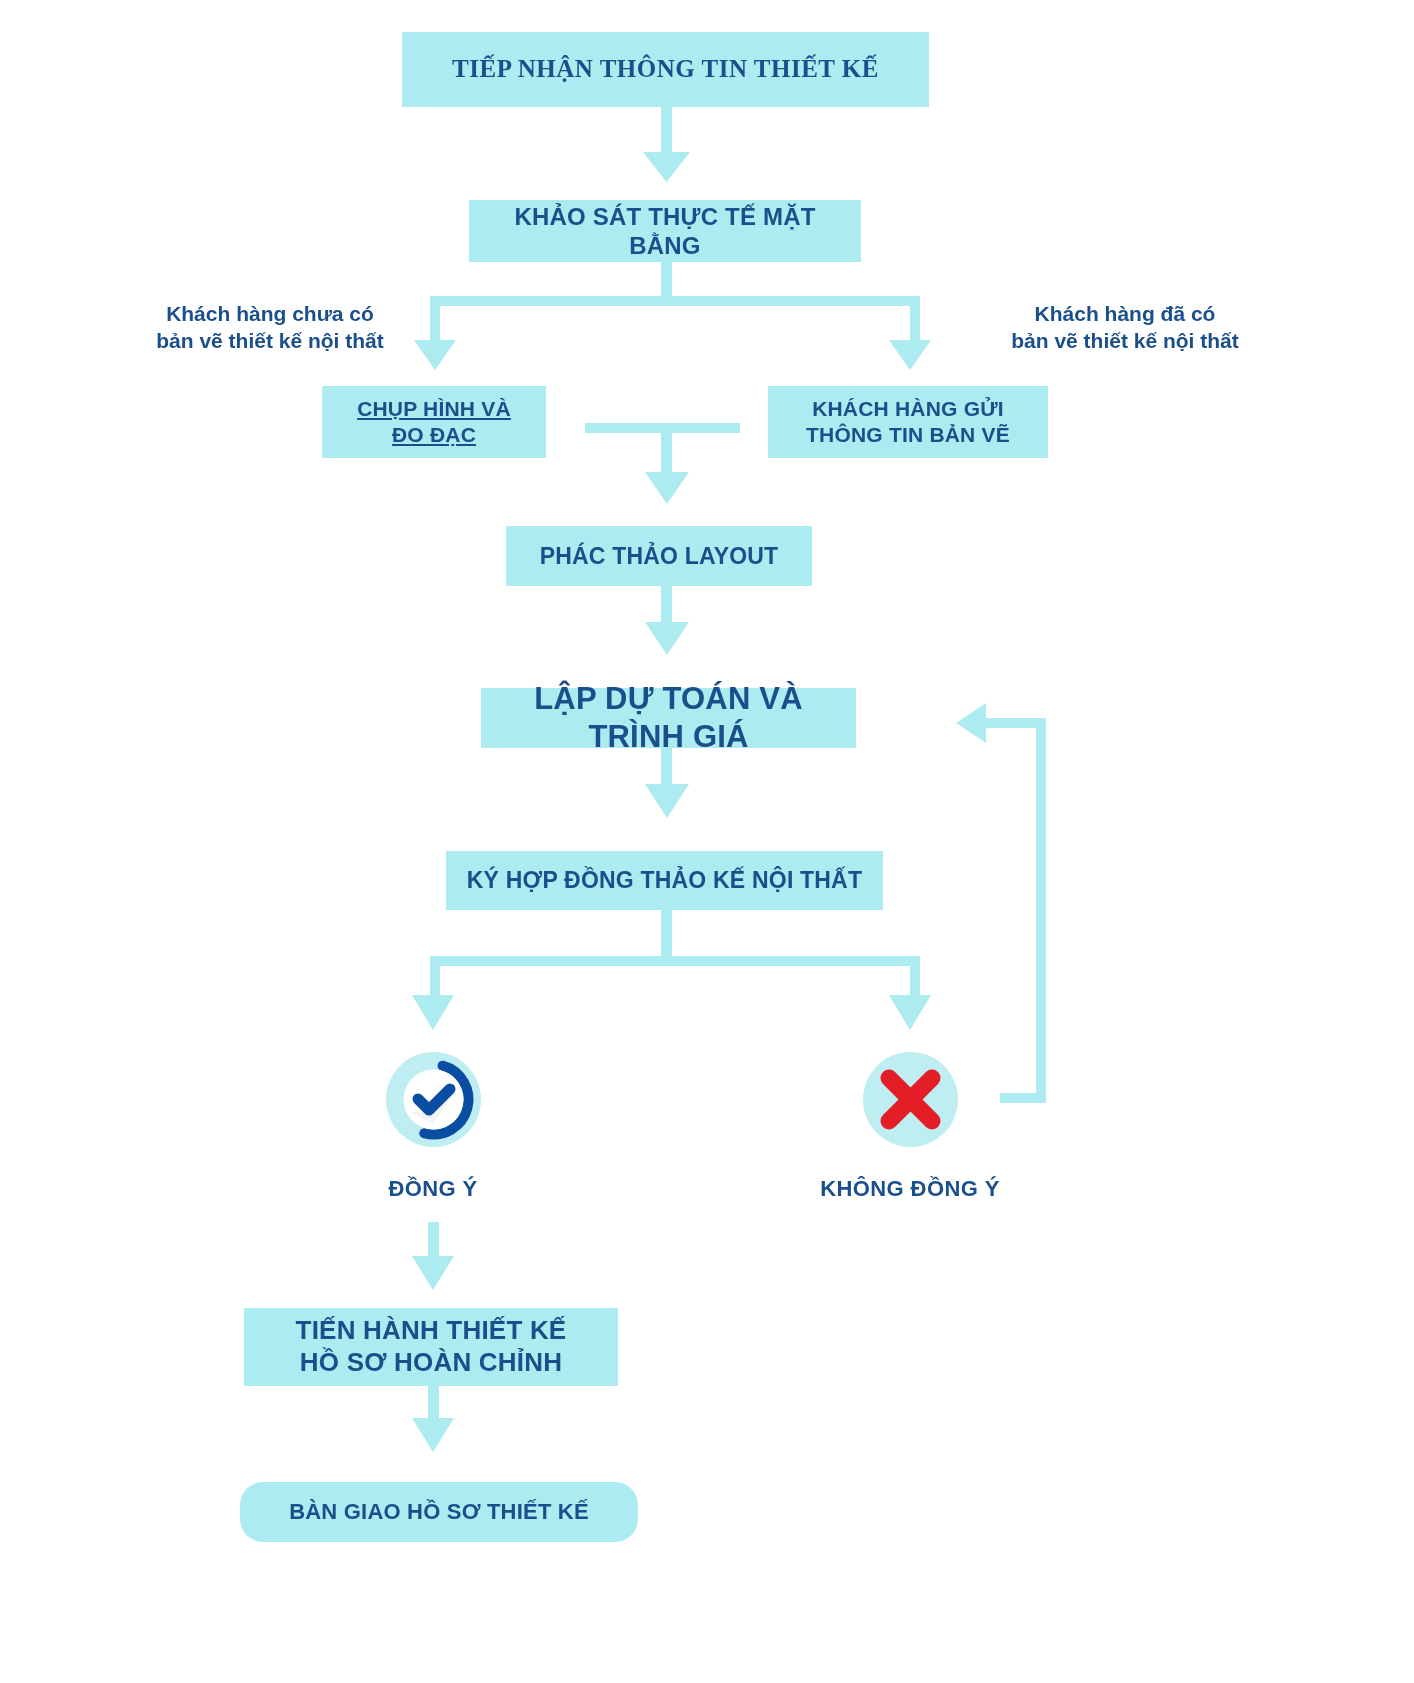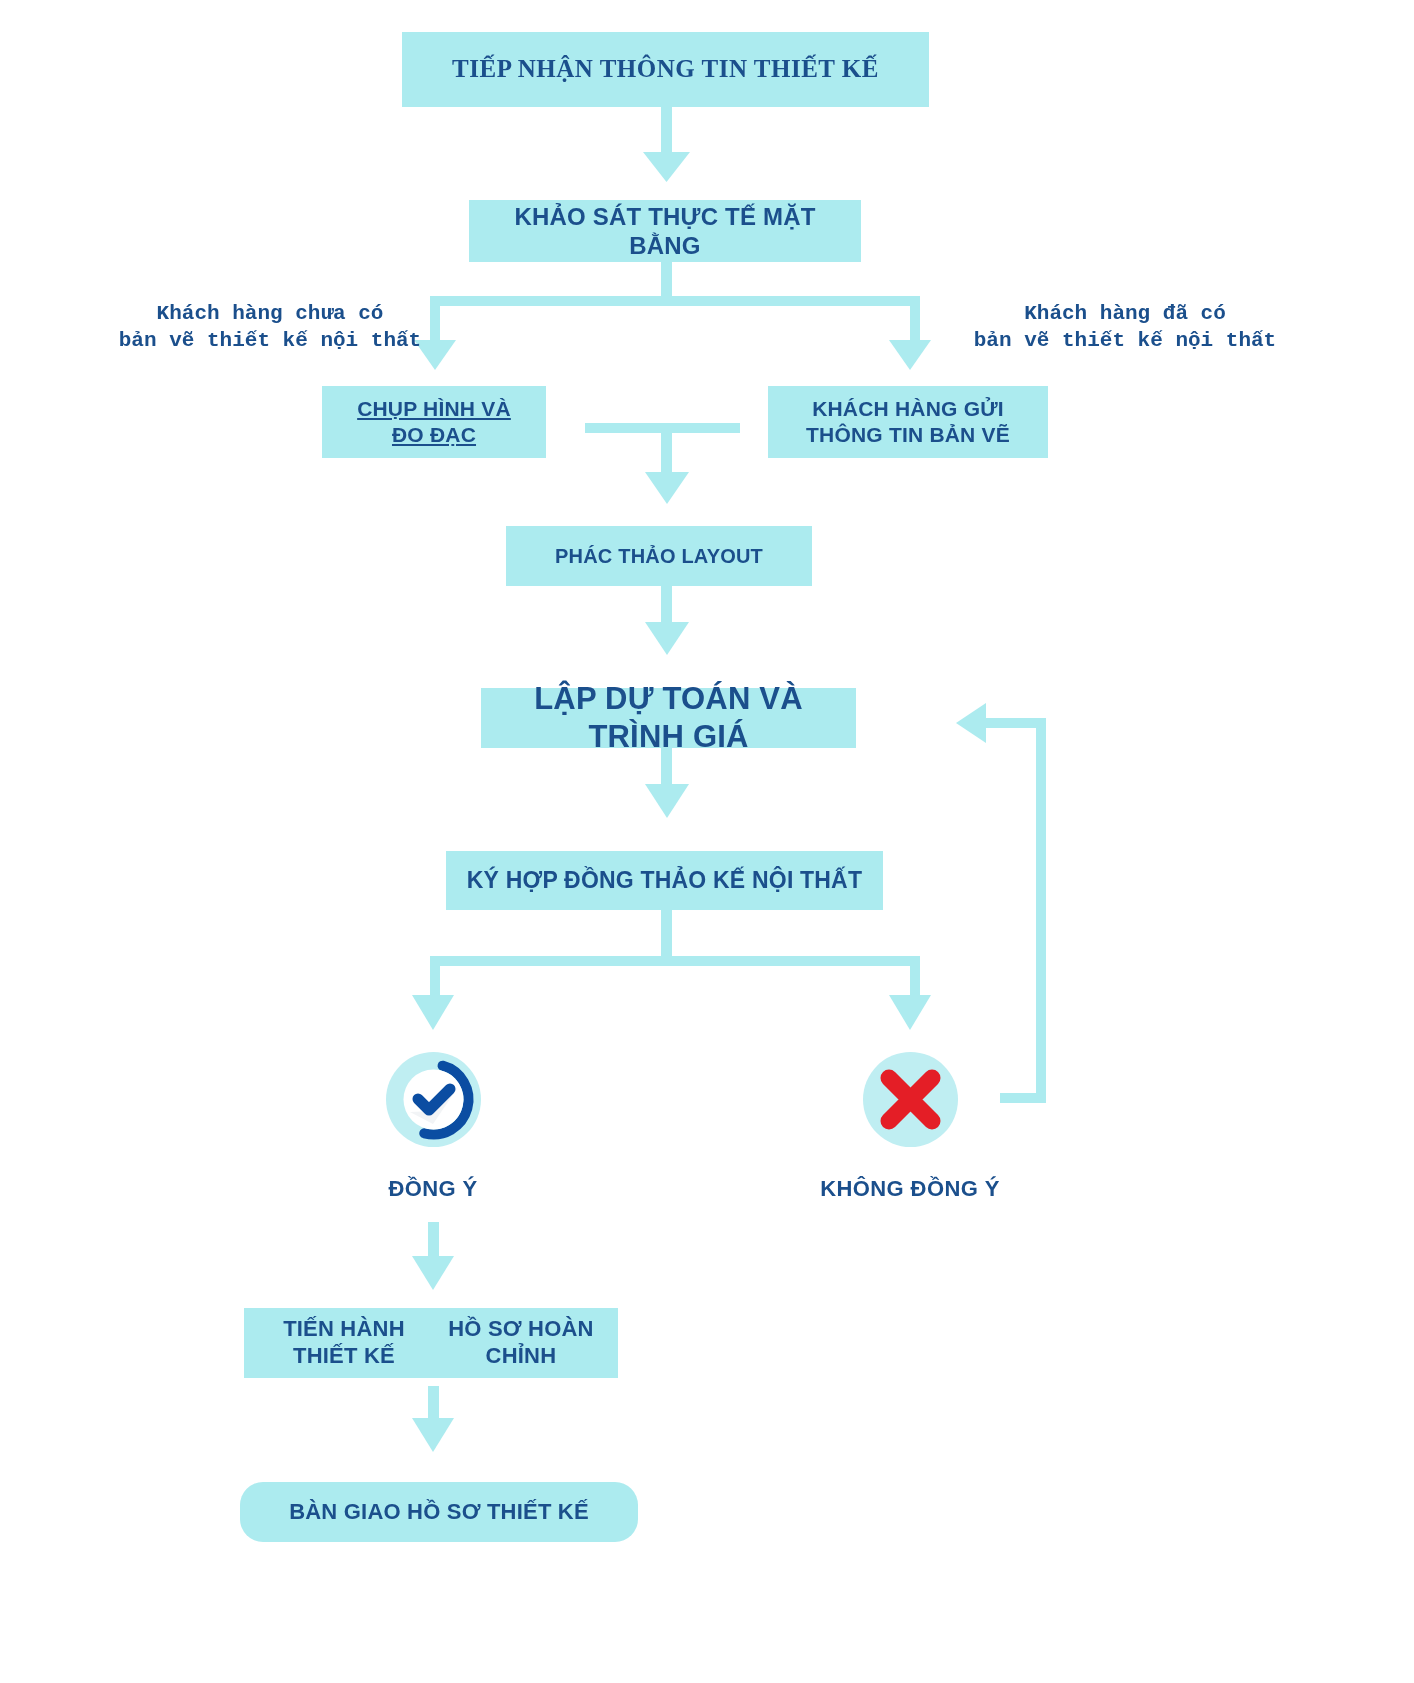--- a/index.html
+++ b/index.html
@@ -37,21 +37,21 @@
   .node.serif {
     font-family: "Liberation Serif", "DejaVu Serif", serif;
     letter-spacing: 0.5px;
   }
   .label {
     position: absolute;
     color: #1B4F8C;
     font-weight: bold;
     line-height: 1.3;
     text-align: center;
-    font-family: Liberation Mono, monospace;
+    font-family: Liberation Sans, sans-serif;
   }
   .decision-label {
     position: absolute;
     color: #1B4F8C;
     font-weight: bold;
     text-align: center;
     font-family: "Liberation Sans", sans-serif;
     letter-spacing: 0.4px;
   }
   .icon-wrap {
@@ -136,21 +136,21 @@
   <div class="node" style="left:322px; top:386px; width:224px; height:72px; font-size:21px; flex-direction:column;text-decoration:underline;">
     <div>CHỤP HÌNH VÀ</div>
     <div>ĐO ĐẠC</div>
   </div>
 
   <div class="node" style="left:768px; top:386px; width:280px; height:72px; font-size:21px; flex-direction:column;">
     <div>KHÁCH HÀNG GỬI</div>
     <div>THÔNG TIN BẢN VẼ</div>
   </div>
 
-  <div class="node" style="left:506px; top:526px; width:306px; height:60px; font-size:20px;">
+  <div class="node" style="left:506px; top:526px; width:306px; height:60px; font-size:23px;">
     <span>PHÁC THẢO LAYOUT</span>
   </div>
 
   <div class="node" style="left:481px; top:688px; width:375px; height:60px; font-size:31px;">
     <span>LẬP DỰ TOÁN VÀ TRÌNH GIÁ</span>
   </div>
 
   <div class="node" style="left:446px; top:851px; width:437px; height:59px; font-size:23px;">
     <span>KÝ HỢP ĐỒNG THẢO KẾ NỘI THẤT</span>
   </div>
@@ -174,21 +174,21 @@
   </div>
 
   <div class="decision-label" style="left:333px; top:1176px; width:200px; font-size:22px;">
     <span>ĐỒNG Ý</span>
   </div>
 
   <div class="decision-label" style="left:810px; top:1176px; width:200px; font-size:22px;">
     <span>KHÔNG ĐỒNG Ý</span>
   </div>
 
-  <div class="node" style="left:244px; top:1308px; width:374px; height:70px; font-size:22px; flex-direction:row;">
+  <div class="node" style="left:244px; top:1308px; width:374px; height:78px; font-size:26px; flex-direction:column;">
     <div>TIẾN HÀNH THIẾT KẾ</div>
     <div>HỒ SƠ HOÀN CHỈNH</div>
   </div>
 
   <div class="node" style="left:240px; top:1482px; width:398px; height:60px; font-size:22px;border-radius:23px;">
     <span>BÀN GIAO HỒ SƠ THIẾT KẾ</span>
   </div>
 
 </div>
 

